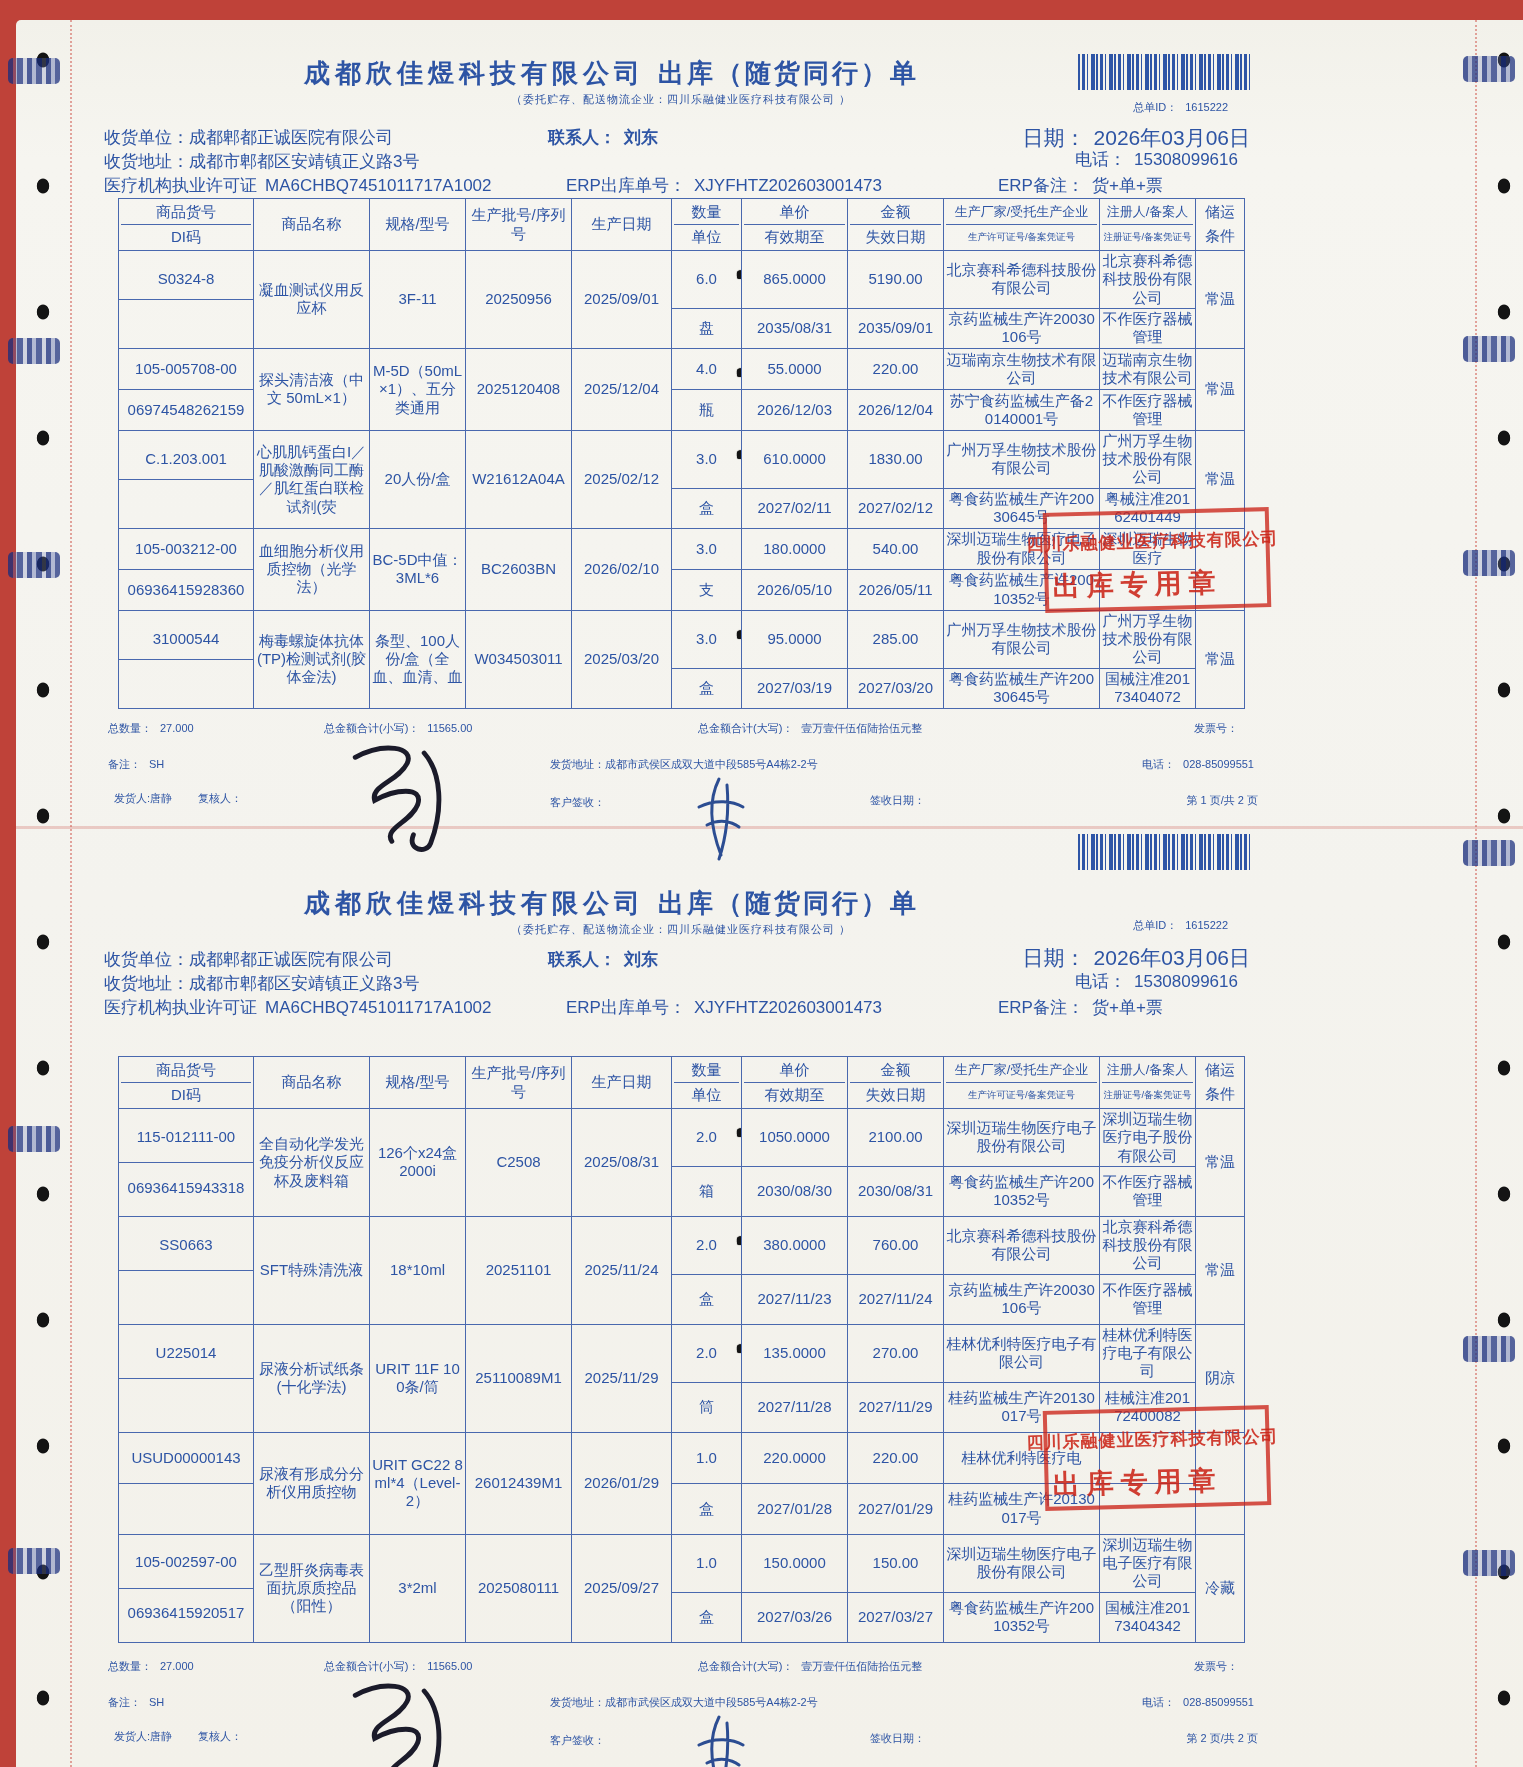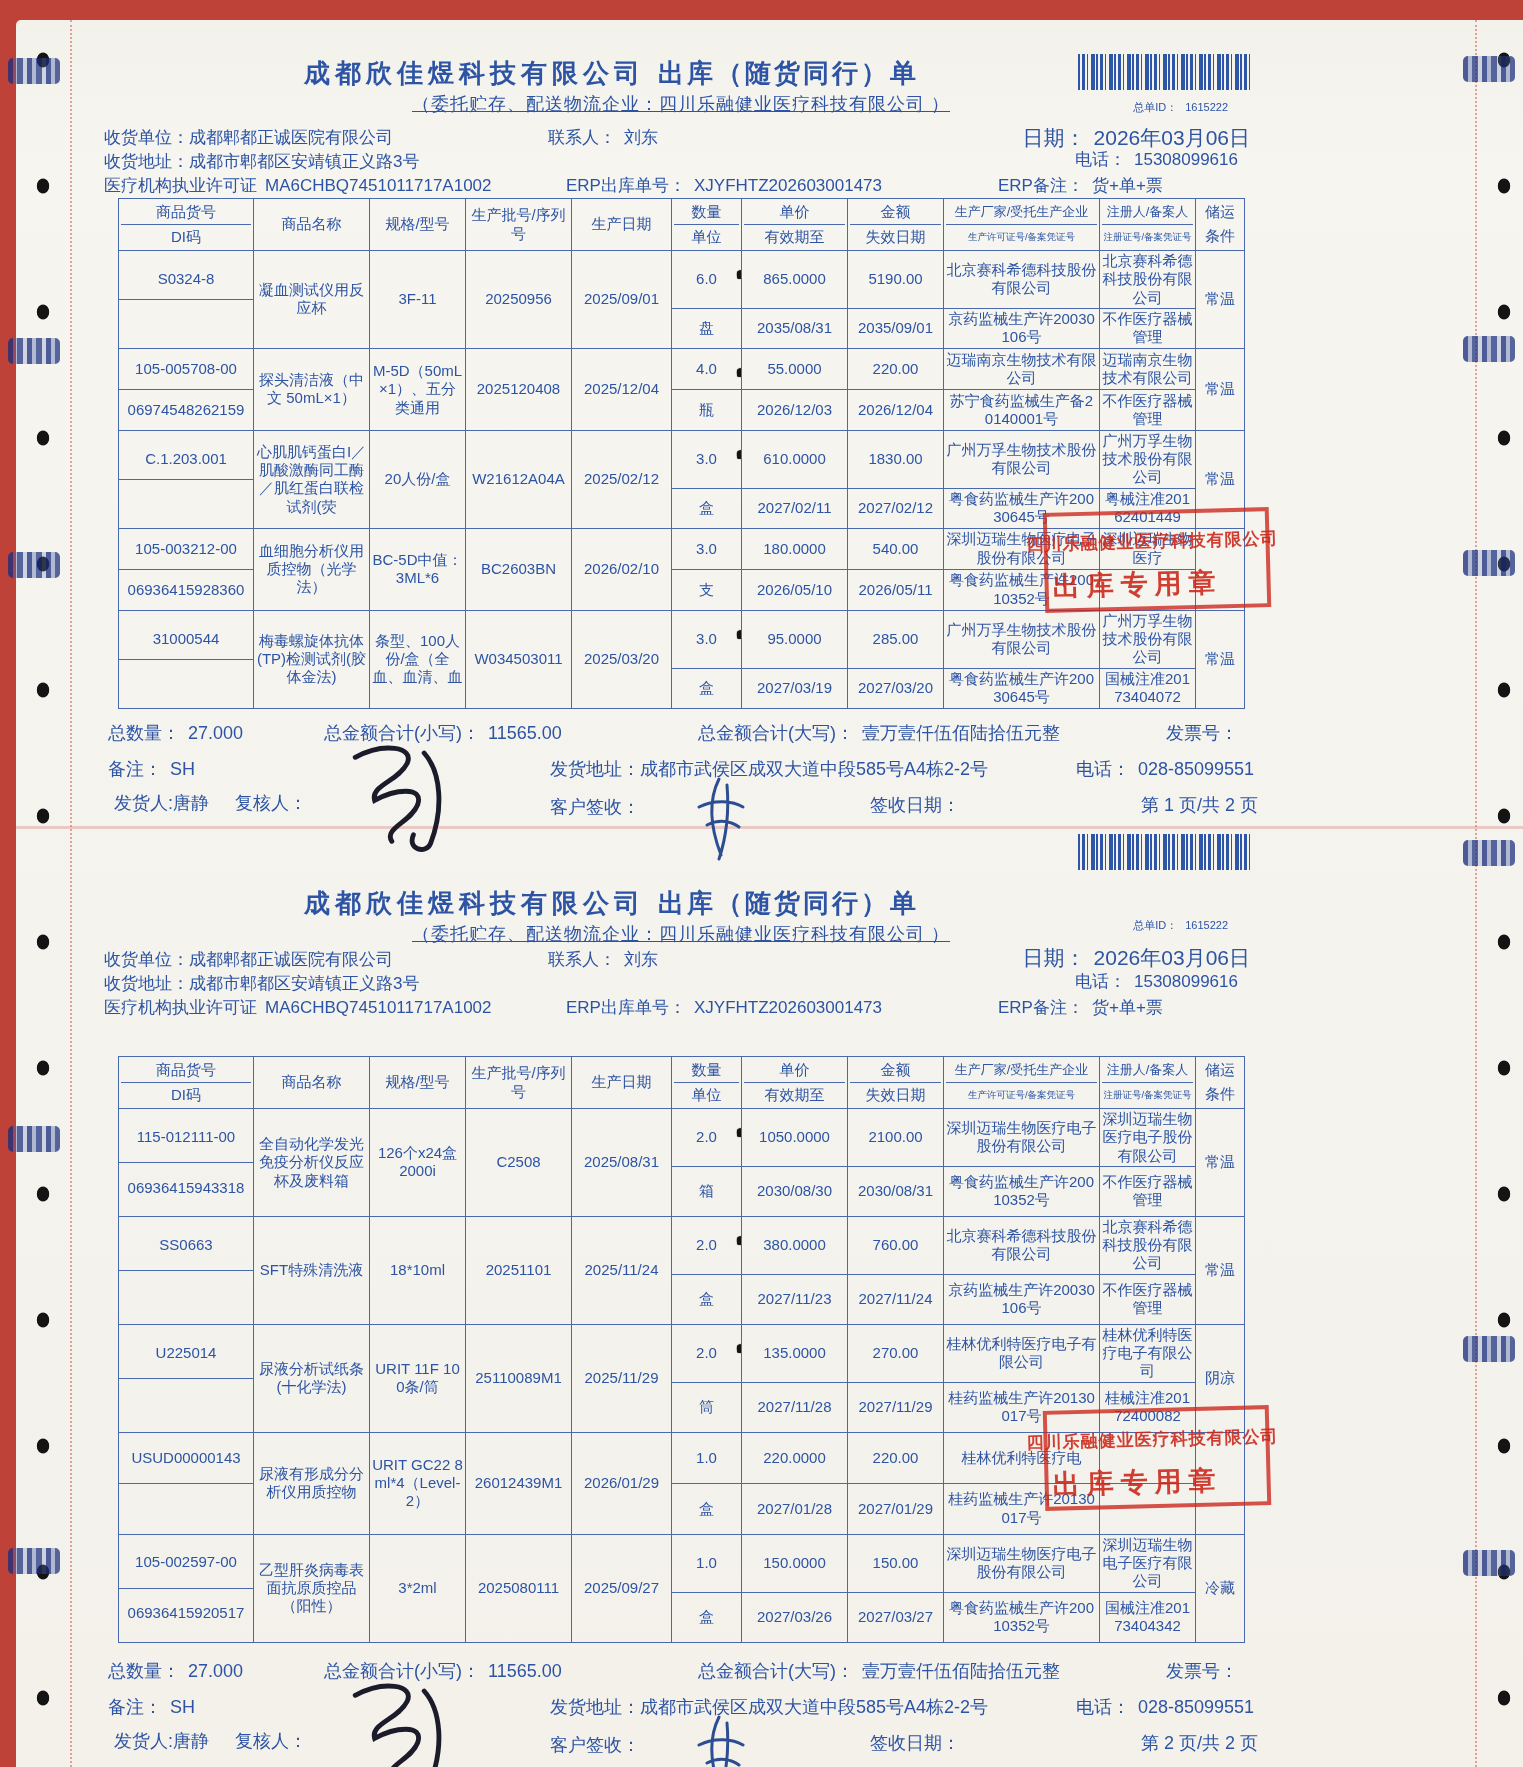--- a/index.html
+++ b/index.html
@@ -30,34 +30,34 @@
   
   .form{position:absolute;left:82px;width:1166px;color:#2d54a4;}
   #form-1{top:28px;height:762px;}
   #form-2{top:832px;height:915px;}
   .head{position:relative;height:150px;}
   .page-2 .head{height:178px;padding-top:26px;}
   .company{position:absolute;left:206px;top:8px;font-size:26px;font-weight:bold;letter-spacing:5px;}
   .page-2 .company{top:34px;}
   .doc-title{position:absolute;left:560px;top:8px;font-size:26px;font-weight:bold;letter-spacing:3px;}
   .page-2 .doc-title{top:34px;}
-  .subtitle{position:absolute;left:0;right:0;top:44px;text-align:center;font-size:18px;letter-spacing:1px;text-decoration:underline;}
+  .subtitle{position:absolute;left:0;right:0;top:44px;text-align:center;font-size:11px;letter-spacing:1px;}
   .page-2 .subtitle{top:70px;}
   .barcode{position:absolute;right:14px;top:6px;width:172px;height:36px;
     background:repeating-linear-gradient(90deg,#2e55a6 0 2px,transparent 2px 4px,#2e55a6 4px 7px,transparent 7px 9px,#2e55a6 9px 10px,transparent 10px 13px,#2e55a6 13px 17px,transparent 17px 18px);}
   .page-2 .barcode{top:-18px;}
   .idline{position:absolute;right:36px;top:52px;font-size:11px;}
   .page-2 .idline{top:66px;}
   .dateline{position:absolute;right:14px;top:76px;font-size:21px;margin-left:18px;}
   .page-2 .dateline{top:92px;}
   .phline{position:absolute;right:26px;top:100px;font-size:17px;}
   .page-2 .phline{top:118px;}
   .inf{position:absolute;font-size:17px;white-space:nowrap;}
   .i-recv{left:6px;top:78px;} .page-2 .i-recv{top:96px;}
-  .i-cont{left:450px;top:78px;} .page-2 .i-cont{top:96px;}
+  .i-cont{left:450px;top:78px;font-weight:bold;} .page-2 .i-cont{top:96px;}
   .i-addr{left:6px;top:102px;} .page-2 .i-addr{top:120px;}
   .i-lic{left:6px;top:126px;} .page-2 .i-lic{top:144px;}
   .i-erp{left:468px;top:126px;} .page-2 .i-erp{top:144px;}
   .i-note{left:900px;top:126px;} .page-2 .i-note{top:144px;}
   .val{margin-left:8px;}
   
   table.goods{border-collapse:collapse;table-layout:fixed;width:1126px;margin-left:20px;}
   .goods th,.goods td{border:1.6px solid #4968ae;padding:1px 2px;text-align:center;vertical-align:middle;
     font-size:15px;font-weight:normal;color:#2d54a4;overflow:hidden;word-break:break-all;line-height:1.22;}
   .goods thead tr{height:52px;}
@@ -81,21 +81,21 @@
   
   .stamp{position:absolute;right:-6px;width:218px;height:92px;border:4px solid rgba(203,36,24,.78);
     transform:rotate(-1.5deg);color:rgba(203,36,24,.88);z-index:9;pointer-events:none;}
   #form-1 .stamp{top:462px;}
   #form-2 .stamp{top:556px;}
   .stamp .s1{position:absolute;left:-78px;top:16px;width:366px;font-size:17px;font-weight:bold;
     letter-spacing:1px;text-align:center;white-space:nowrap;}
   .stamp .s2{position:absolute;left:0;right:40px;bottom:4px;font-size:27px;font-weight:bold;
     letter-spacing:7px;text-align:center;}
   
-  .foot{position:relative;margin-top:10px;font-size:18px;height:120px;}
+  .foot{position:relative;margin-top:10px;font-size:11px;height:120px;}
   .page-2 .foot{margin-top:14px;}
   .f{position:absolute;white-space:nowrap;}
   .f-qty{left:10px;top:2px;} .f-small{left:226px;top:2px;} .f-big{left:600px;top:2px;} .f-inv{right:26px;top:2px;}
   .f-rem{left:10px;top:38px;} .f-shipaddr{left:452px;top:38px;} .f-shipph{right:10px;top:38px;}
   .f-shipper{left:16px;top:72px;} .f-sign{left:452px;top:76px;} .f-signdate{left:772px;top:74px;} .f-page{right:6px;top:74px;}
   .sig-checker{position:absolute;left:240px;top:16px;width:140px;height:120px;z-index:6;}
   .sig-customer{position:absolute;left:588px;top:56px;width:66px;height:86px;z-index:6;}
 </style>
 </head>
 <body>

